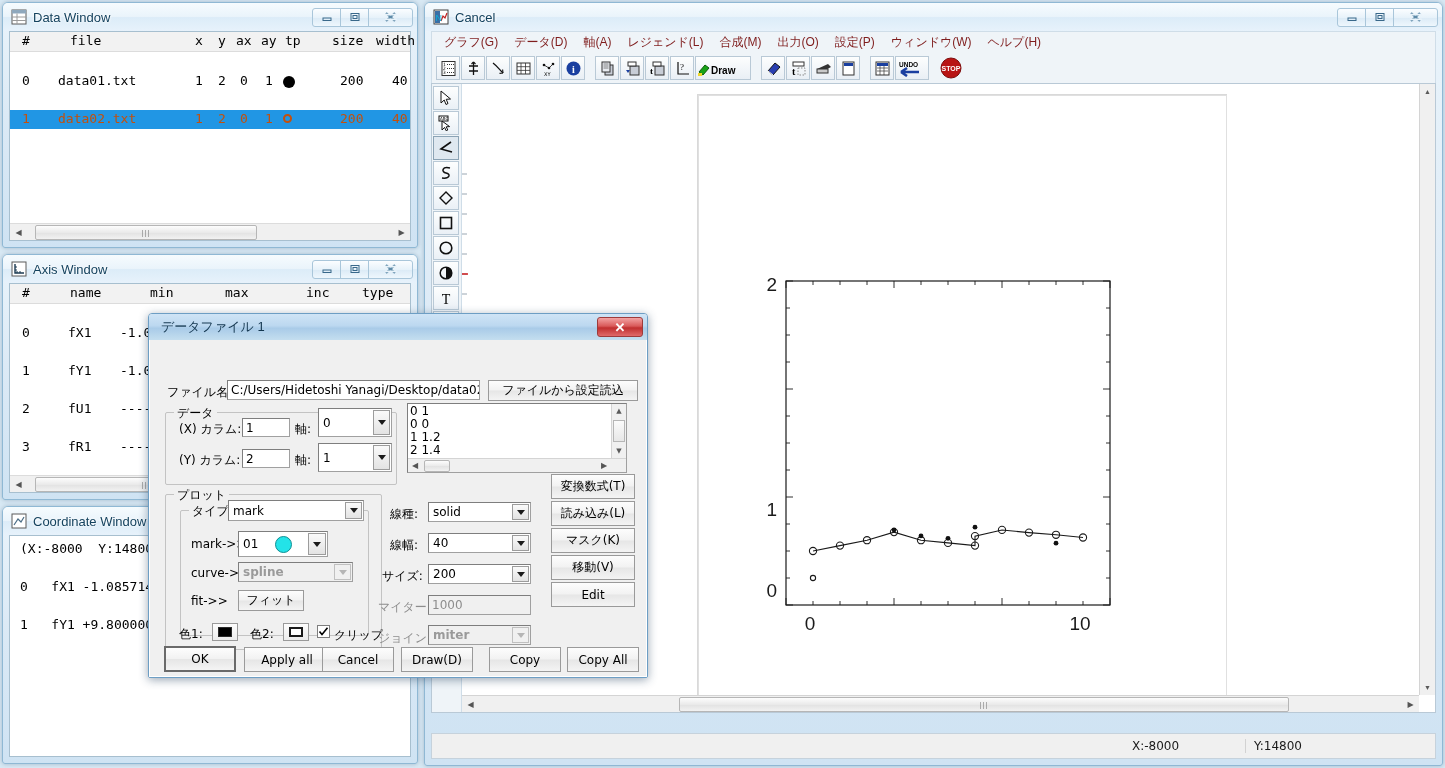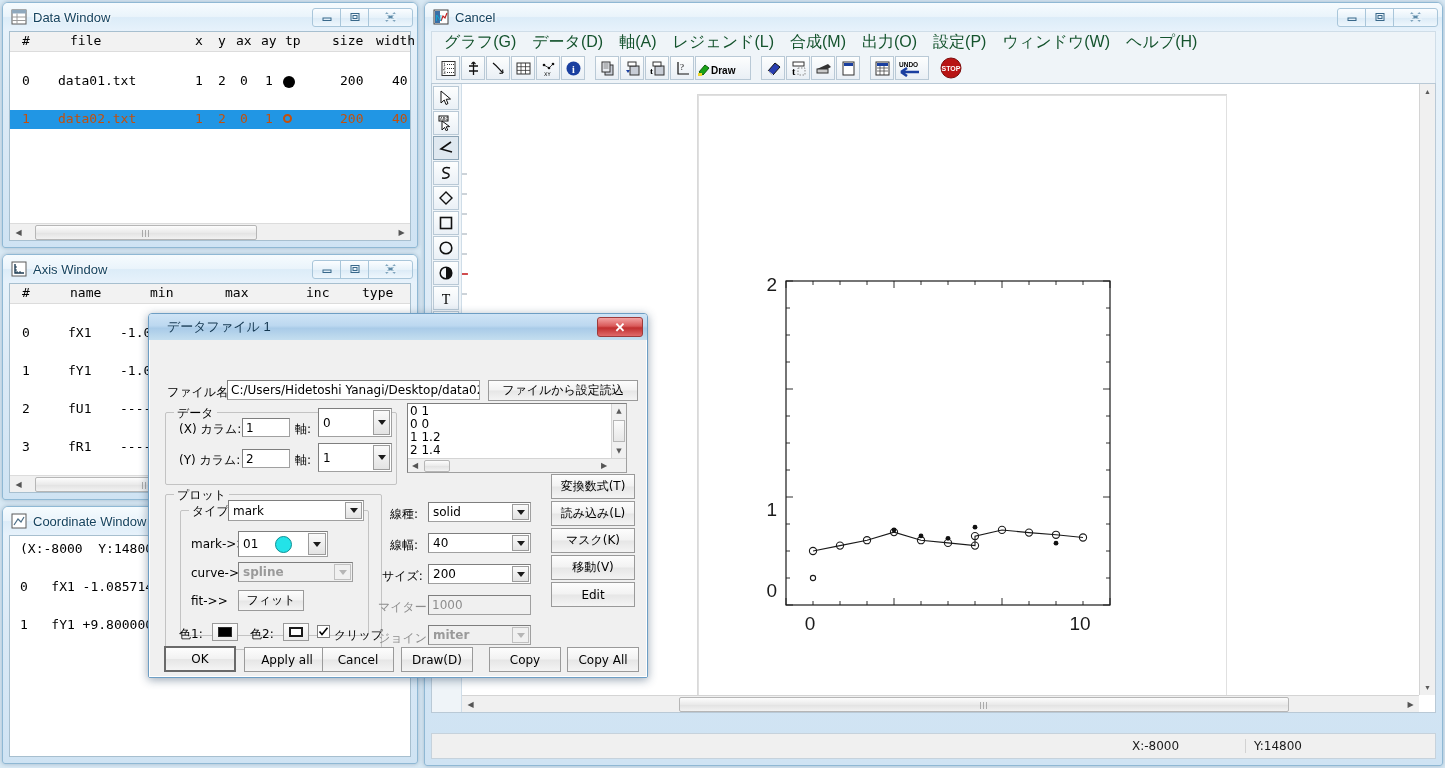--- a/index.html
+++ b/index.html
@@ -94,21 +94,21 @@
   }
 
   
   #ngraph .menubar {
     position: absolute; left: 6px; right: 6px; top: 28px; height: 22px;
     background: #eff4f8;
     border: 1px solid #cfdde8; border-bottom: none;
     display: flex; align-items: center; padding-left: 4px;
   }
   .menuitem {
-    font-size: 16px; color: #14532d; padding: 2px 8px;
+    font-size: 12px; color: #7f1d1d; padding: 2px 8px;
     white-space: nowrap;
   }
   #ngraph .toolbar {
     position: absolute; left: 6px; right: 6px; top: 50px; height: 30px;
     background: #eff4f8; border-left:1px solid #cfdde8; border-right:1px solid #cfdde8;
     display: flex; align-items: center; padding-left: 4px; gap: 0px;
   }
   .tbtn {
     width: 24px; height: 24px; margin-right: 1px;
     border: 1px solid #b9c9d6;
@@ -156,21 +156,21 @@
     position: absolute;
     background: #f0f0f0;
     border: 1px solid #6d9ec4;
     border-radius: 4px 4px 2px 2px;
     box-shadow: 0 2px 10px rgba(30,60,90,.45);
   }
   #dlg .dtitle {
     height: 26px;
     background: linear-gradient(to bottom,#cfe4f6 0%,#bcd8f0 45%,#a9cbe8 55%,#c4deef 100%);
     border-radius: 3px 3px 0 0;
-    display: flex; align-items: center; padding: 0 4px 0 18px;
+    display: flex; align-items: center; padding: 0 4px 0 12px;
     font-size: 13px; color: #13364f;
   }
   .dclose {
     margin-left: auto; width: 46px; height: 20px;
     border: 1px solid #9d3b3b; border-radius: 3px;
     background: linear-gradient(to bottom,#f3a3a3 0%,#d95a5a 45%,#c02f2f 55%,#e06a6a 100%);
     color: #fff; font-size: 13px; font-weight: bold;
     display:flex; align-items:center; justify-content:center;
   }
   #dlg .dbody { position: absolute; left:0; right:0; top:26px; bottom:0;

